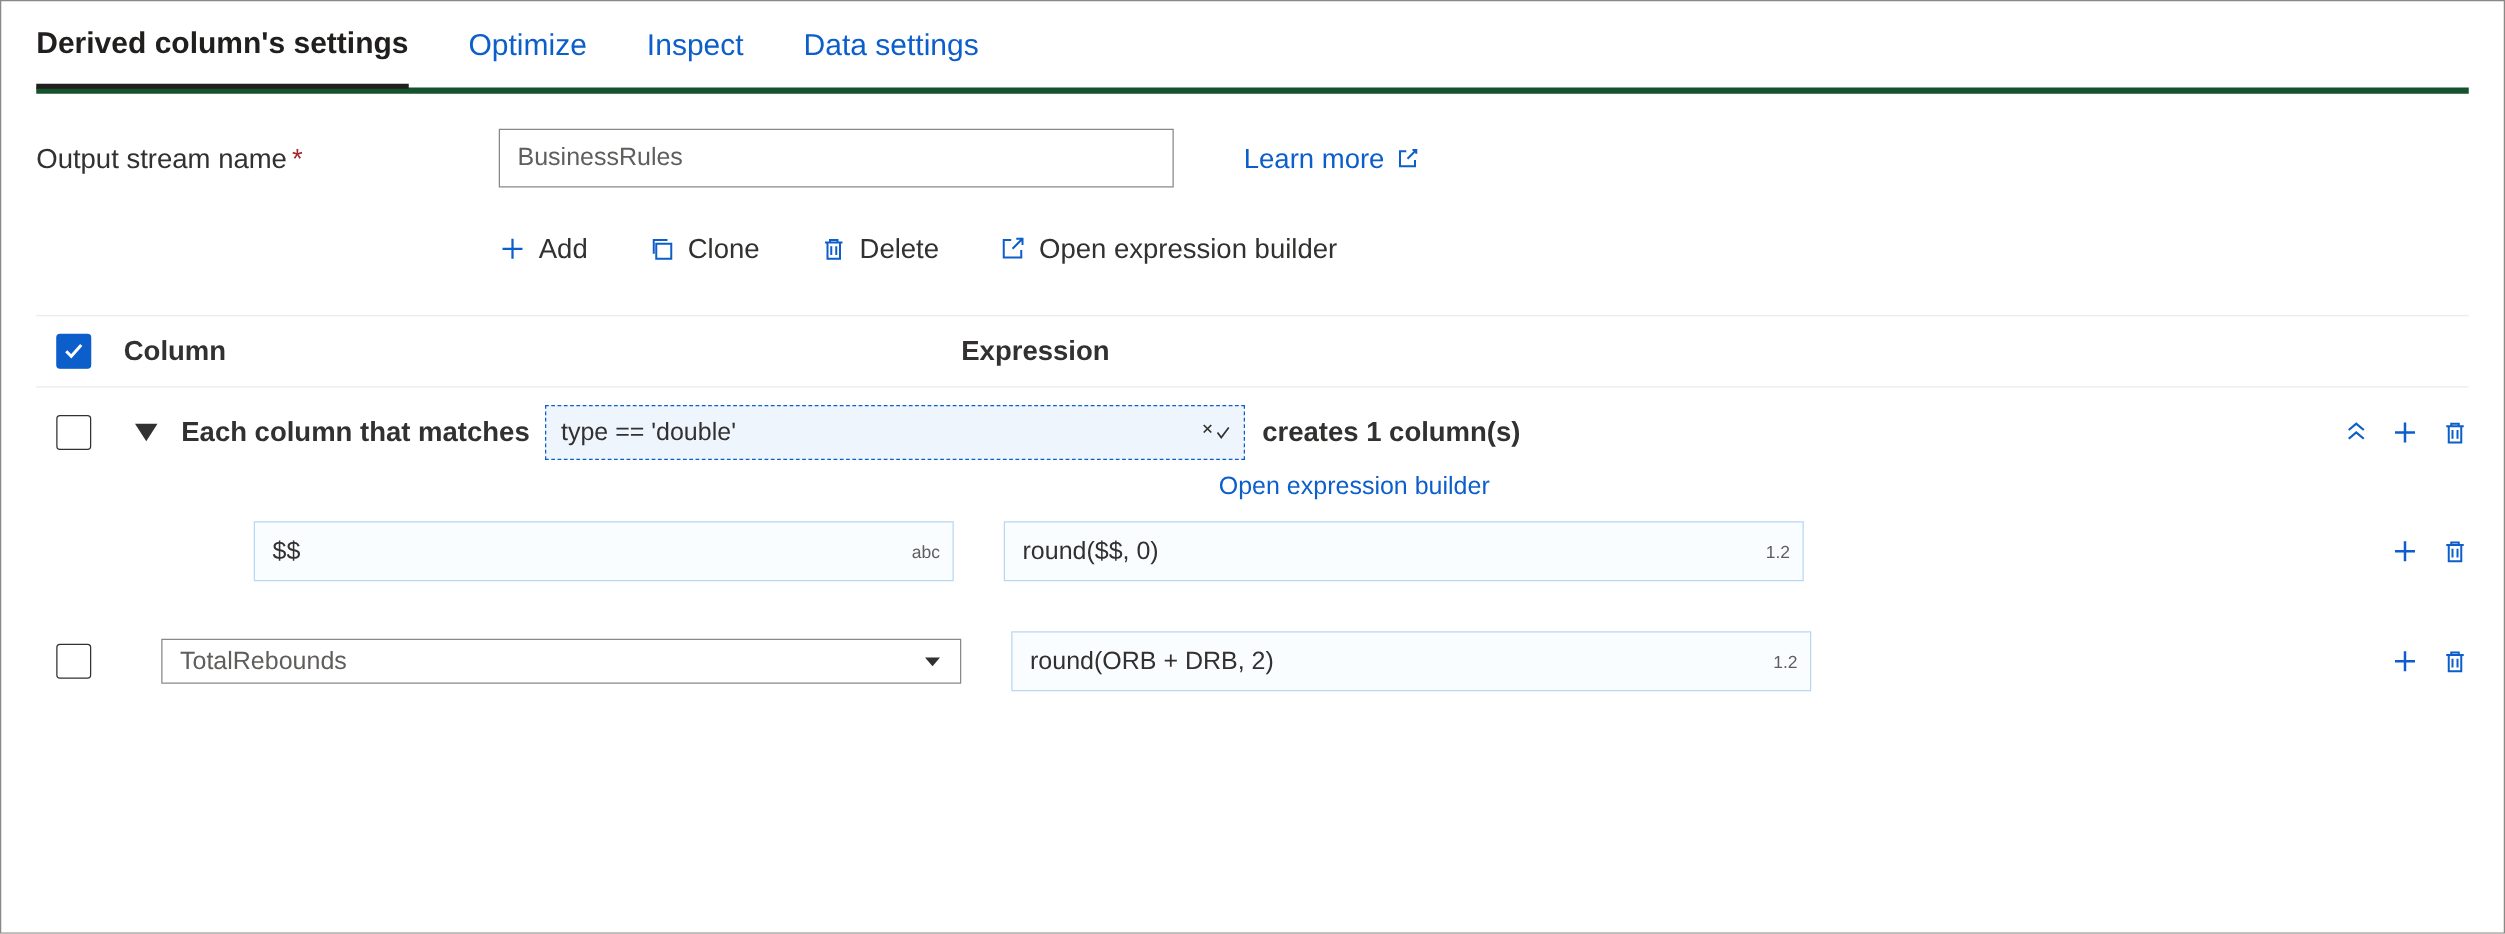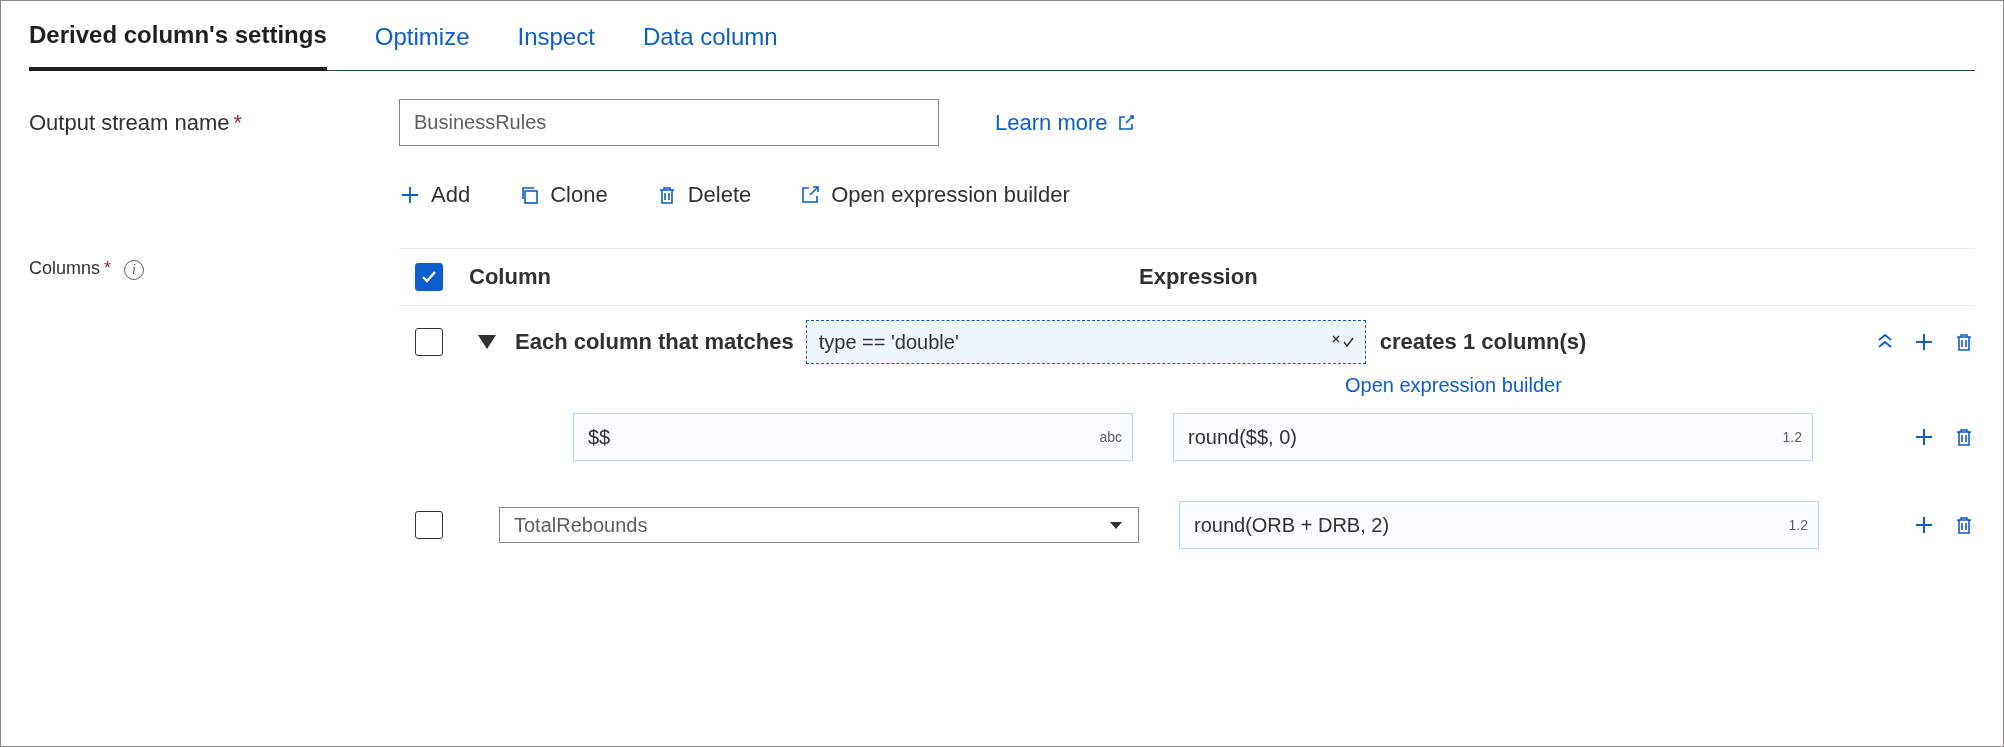--- a/index.html
+++ b/index.html
@@ -14,21 +14,21 @@
     border: 1px solid #8a8886;
     width: 2004px;
     height: 747px;
     padding: 0 28px 20px 28px;
   }
   
   .tabs {
     display: flex;
     align-items: center;
     gap: 48px;
-    border-bottom: 1px solid #14532d;
+    border-bottom: 5px solid #14532d;
     padding: 20px 0 0 0;
     font-size: 24px;
   }
   .tab {
     padding-bottom: 18px;
     color: #0c5ecb;
     cursor: pointer;
   }
   .tab.active {
     color: #201f1e;
@@ -255,21 +255,21 @@
 </style>
 </head>
 <body>
 
 <div class="page">
 
   <div class="tabs">
     <div class="tab active">Derived column's settings</div>
     <div class="tab">Optimize</div>
     <div class="tab">Inspect</div>
-    <div class="tab">Data column</div>
+    <div class="tab">Data settings</div>
   </div>
 
   <div class="form-row">
     <div class="form-label">
       <span>Output stream name</span><span class="req">*</span>
     </div>
     <input class="text-input" value="BusinessRules" style="">
     <a class="link">
       <span>Learn more</span>
       <span class="ic">
@@ -314,24 +314,20 @@
           <svg width="22" height="22" viewBox="0 0 22 22">
               <path d="M14 3h5v5M19 3l-8 8M10 4H4v14h14v-6" fill="none" stroke="#0c5ecb" stroke-width="1.6"></path>
             </svg>
         </span>
         <span>Open expression builder</span>
       </div>
     </div>
   </div>
 
   <div class="columns-label-row">
-    <div class="form-label" style="padding-top:10px;">
-      <span>Columns</span><span class="req">*</span>
-      <span class="info-icon">i</span>
-    </div>
     <div class="columns-panel">
 
       <div class="columns-header">
         <div class="hdr-checkbox">
           <div class="checkbox checked">
             <svg width="18" height="18" viewBox="0 0 18 18">
                 <path d="M3 9l4 4 8-9" fill="none" stroke="#fff" stroke-width="2.4"></path>
               </svg>
           </div>
         </div>

